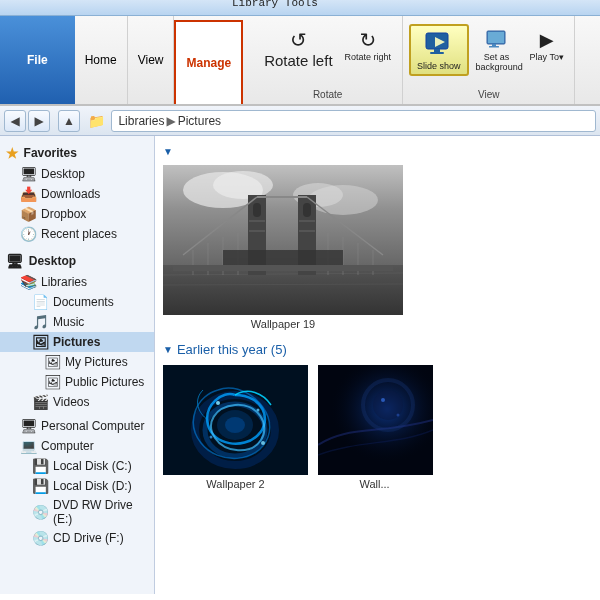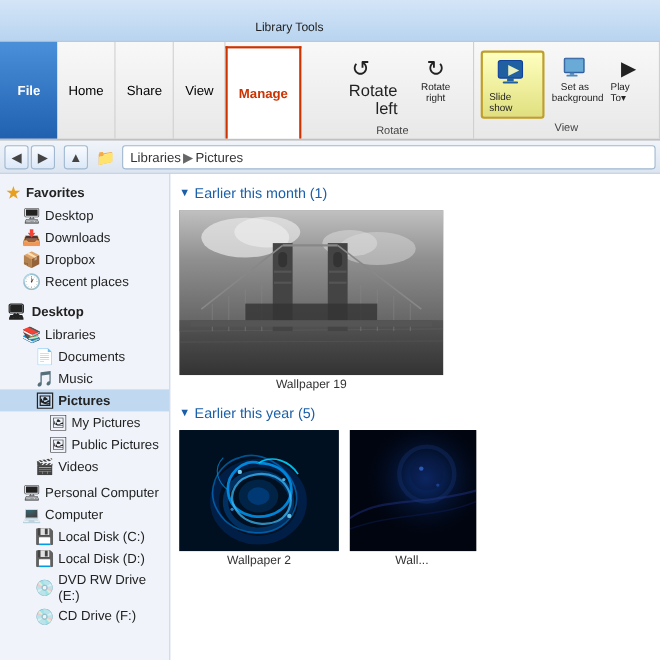--- a/index.html
+++ b/index.html
@@ -2,24 +2,25 @@
 <html><head>
   <meta charset="utf-8">
   <style>
     * { margin: 0; padding: 0; box-sizing: border-box; }
     body { width: 600px; height: 600px; overflow: hidden; font-family: 'Segoe UI', Arial, sans-serif; font-size: 12px; background: #fff; }
 
     
     .ribbon-tabs-bar {
       display: flex;
       background: linear-gradient(to bottom, #d4e5f7, #b8d4f0);
-      height: 38px;
+      height: 16px;
       align-items: flex-end;
       padding-left: 220px;
       border-bottom: 1px solid #8ab0d4;
+      font-family: Liberation Mono, monospace;
     }
     .ribbon-tab {
       padding: 2px 12px;
       font-size: 11px;
       cursor: pointer;
       color: #222;
       background: transparent;
       border: none;
       height: 20px;
     }
@@ -35,21 +36,21 @@
     .ribbon {
       background: linear-gradient(to bottom, #f8f8f8, #e8e8e8);
       border-bottom: 2px solid #c0c0c0;
       display: flex;
       height: 90px;
       align-items: stretch;
     }
     .ribbon-file {
       background: linear-gradient(to bottom, #4a90d9, #2060b0);
       color: #fff;
-      padding: 0 16px;
+      padding: 0 27px;
       display: flex;
       align-items: center;
       font-size: 12px;
       font-weight: bold;
       cursor: pointer;
       min-width: 40px;
     }
     .ribbon-section {
       display: flex;
       flex-direction: column;
@@ -265,23 +266,20 @@
 <div class="ribbon">
 
   <div class="ribbon-file">
     <span>File</span>
   </div>
 
   <div style="display:flex;align-items:center;padding:0 10px;border-right:1px solid #d0d0d0;font-size:12px;cursor:pointer;">
     <span>Home</span>
   </div>
 
-  <div style="display:flex;align-items:center;padding:0 10px;border-right:1px solid #d0d0d0;font-size:12px;cursor:pointer;">
-    <span>Share</span>
-  </div>
 
   <div style="display:flex;align-items:center;padding:0 10px;border-right:1px solid #d0d0d0;font-size:12px;cursor:pointer;">
     <span>View</span>
   </div>
 
   <div style="display:flex;align-items:center;padding:0 10px;border-right:1px solid #d0d0d0;border:2px solid #cc3300;border-bottom:none;margin-top:4px;font-size:12px;cursor:pointer;color:#cc3300;font-weight:bold;background:#fff;text-align:center;">
     <span>Manage</span>
   </div>
 
   <div style="width:10px;"></div>
@@ -440,21 +438,20 @@
     <div class="sidebar-item sidebar-indent2">
       <span class="sidebar-icon">💿</span>
       <span>CD Drive (F:)</span>
     </div>
   </div>
 
   <div class="content">
 
     <div class="section-header">
       <span class="section-arrow">▼</span>
-      <span>Earlier this month (1)</span>
     </div>
     <div class="thumb-grid">
       <div class="thumb-item">
 
         <div class="bridge-canvas">
           <svg width="240" height="150" viewBox="0 0 240 150" style="display:block;">
             <defs>
               <linearGradient id="skyGrad" x1="0" y1="0" x2="0" y2="1">
                 <stop offset="0%" stop-color="#c0c0c0"></stop>
                 <stop offset="40%" stop-color="#909090"></stop>

